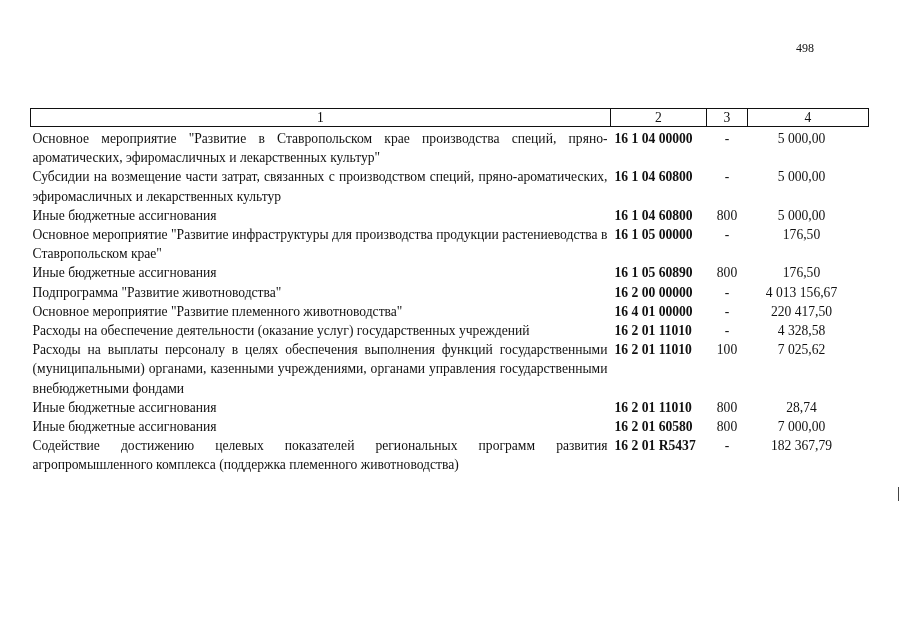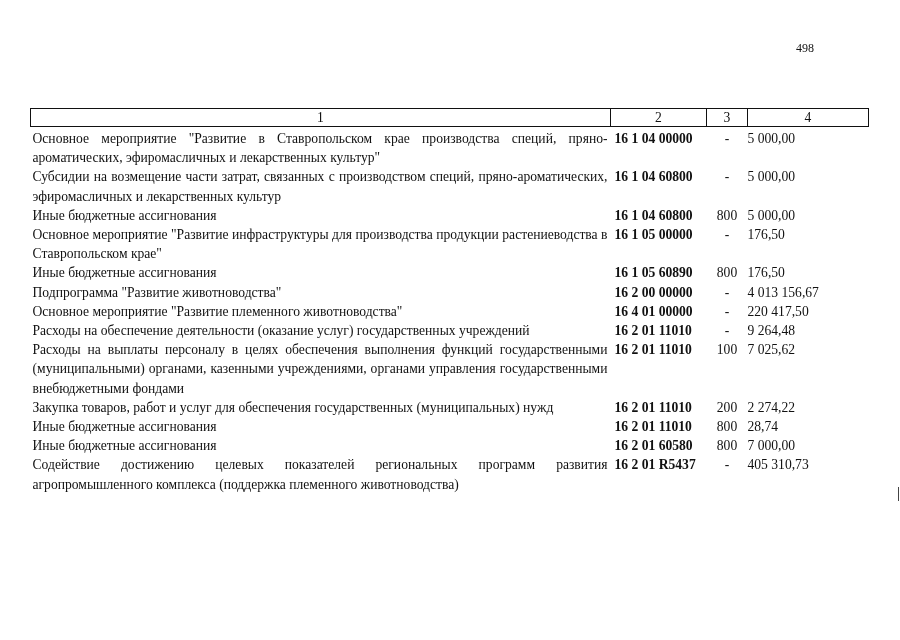--- a/index.html
+++ b/index.html
@@ -65,21 +65,21 @@
   td.code {
     white-space: nowrap;
     padding-left: 4px !important;
     font-weight: bold;
   }
   td.type {
     text-align: center;
     white-space: nowrap;
   }
   td.amount {
-    text-align: left;
+    text-align: center;
     white-space: nowrap;
     padding-right: 13px !important;
   }
 </style>
 </head>
 <body>
 
 <div class="page-number">498</div>
 <div class="scan-mark"></div>
 
@@ -138,46 +138,40 @@
       <tr>
         <td class="name">Основное мероприятие "Развитие племенного животноводства"</td>
         <td class="code">16 4 01 00000</td>
         <td class="type">-</td>
         <td class="amount">220 417,50</td>
       </tr>
       <tr>
         <td class="name">Расходы на обеспечение деятельности (оказание услуг) государственных учреждений</td>
         <td class="code">16 2 01 11010</td>
         <td class="type">-</td>
-        <td class="amount">9 264,48</td>
+        <td class="amount">4 328,58</td>
       </tr>
       <tr>
         <td class="name">Расходы на выплаты персоналу в целях обеспечения выполнения функций государственными (муниципальными) органами, казенными учреждениями, органами управления государственными внебюджетными фондами</td>
         <td class="code">16 2 01 11010</td>
         <td class="type">100</td>
         <td class="amount">7 025,62</td>
-      </tr>
-      <tr>
-        <td class="name">Закупка товаров, работ и услуг для обеспечения государственных (муниципальных) нужд</td>
-        <td class="code">16 2 01 11010</td>
-        <td class="type">200</td>
-        <td class="amount">2 274,22</td>
       </tr>
       <tr>
         <td class="name">Иные бюджетные ассигнования</td>
         <td class="code">16 2 01 11010</td>
         <td class="type">800</td>
         <td class="amount">28,74</td>
       </tr>
       <tr>
         <td class="name">Иные бюджетные ассигнования</td>
         <td class="code">16 2 01 60580</td>
         <td class="type">800</td>
         <td class="amount">7 000,00</td>
       </tr>
       <tr>
         <td class="name">Содействие достижению целевых показателей региональных программ развития агропромышленного комплекса (поддержка племенного животноводства)</td>
         <td class="code">16 2 01 R5437</td>
         <td class="type">-</td>
-        <td class="amount">405 310,73</td>
+        <td class="amount">182 367,79</td>
       </tr>
     </tbody>
 </table>
 
 </body></html>

